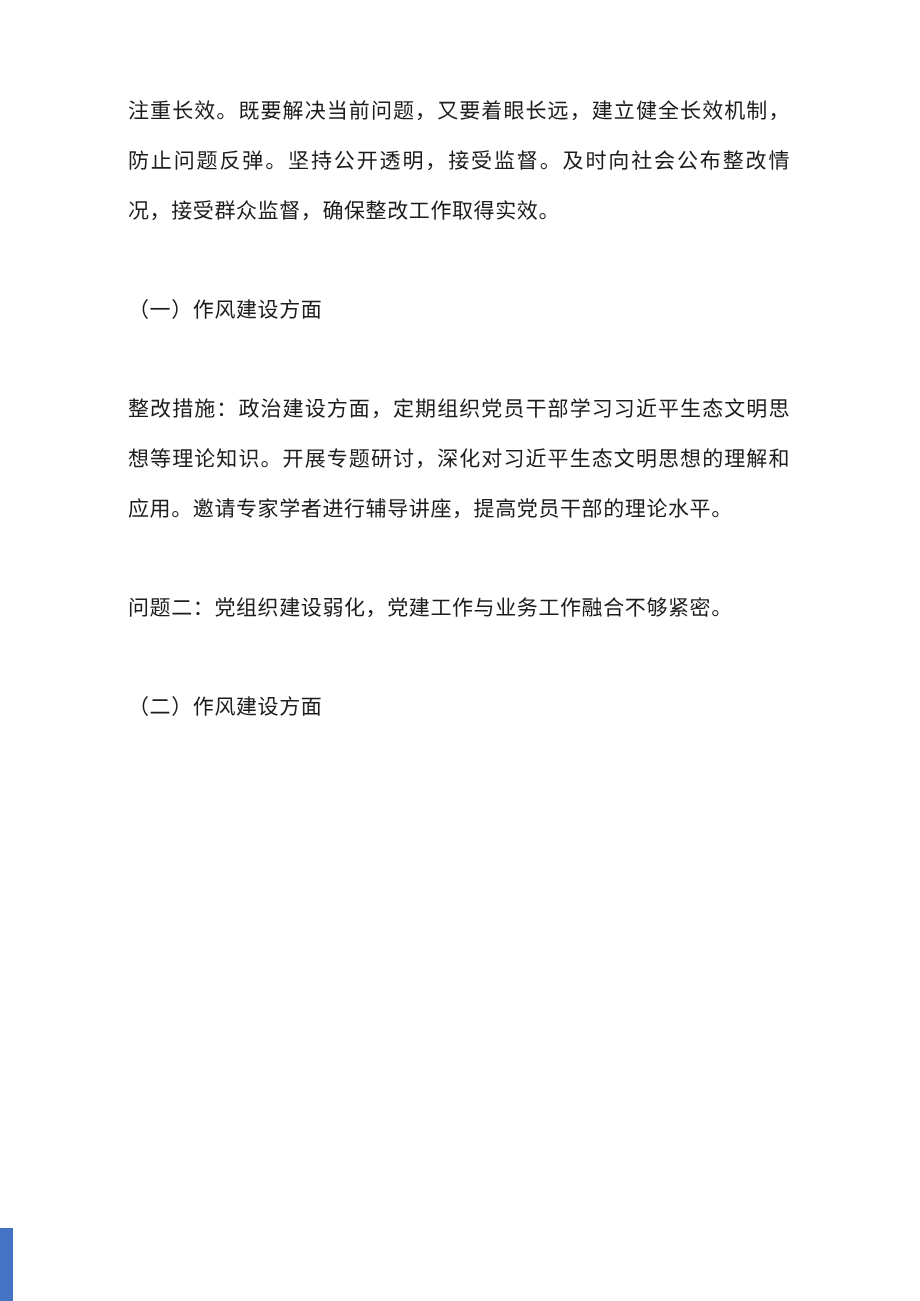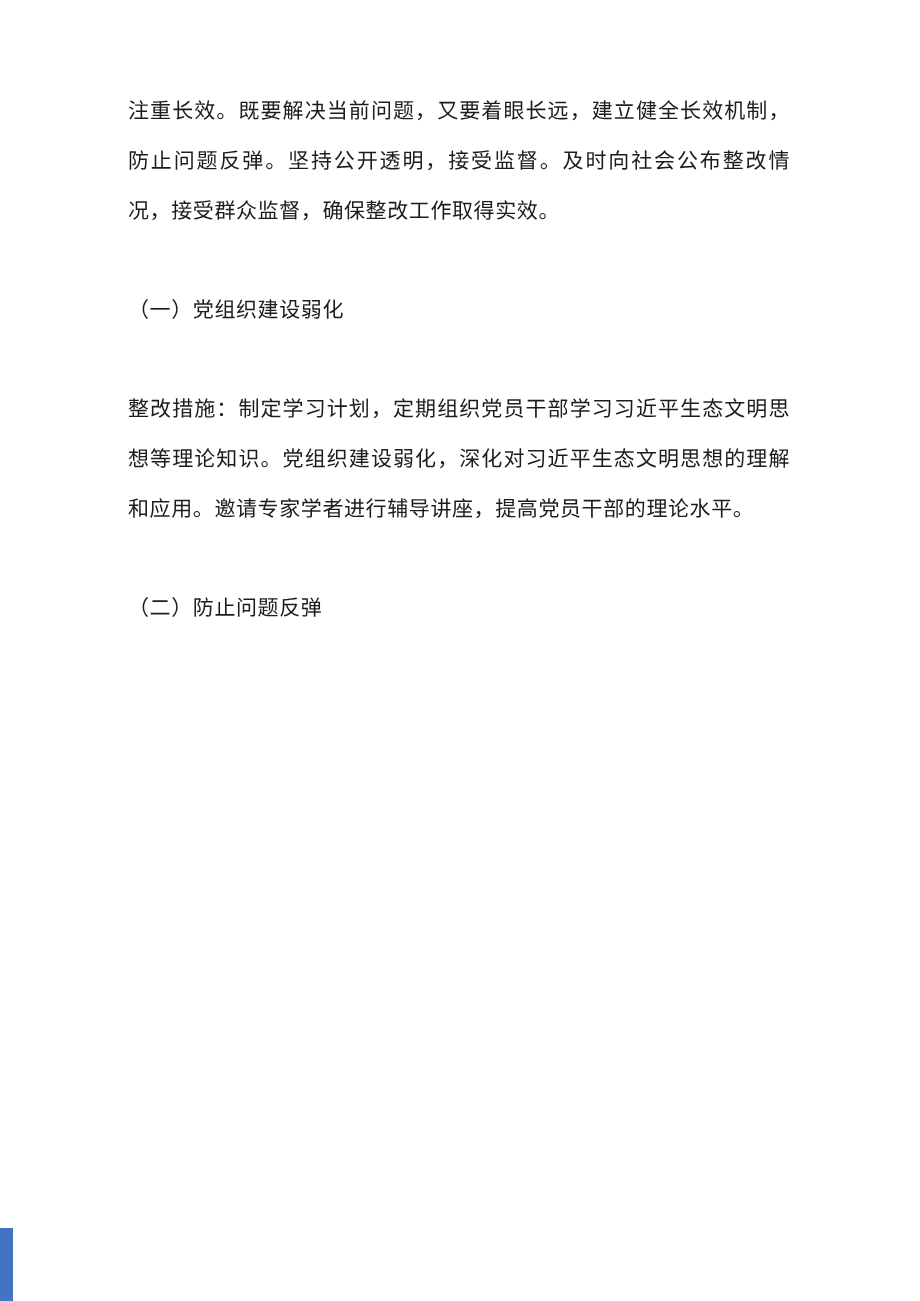--- a/index.html
+++ b/index.html
@@ -41,18 +41,19 @@
     height: 73px;
   }
 </style>
 </head>
 <body>
 
 <div class="page" style="background: rgb(255, 255, 255);">
   <article class="doc-body">
 
   <p>注重长效。既要解决当前问题，又要着眼长远，建立健全长效机制，防止问题反弹。坚持公开透明，接受监督。及时向社会公布整改情况，接受群众监督，确保整改工作取得实效。</p>
-      <p>（一）党组织建设弱化</p>
-      <p>整改措施：制定学习计划，定期组织党员干部学习习近平生态文明思想等理论知识。党组织建设弱化，深化对习近平生态文明思想的理解和应用。邀请专家学者进行辅导讲座，提高党员干部的理论水平。</p>
-      <p>（二）防止问题反弹</p>
+      <p>（一）作风建设方面</p>
+      <p>整改措施：政治建设方面，定期组织党员干部学习习近平生态文明思想等理论知识。开展专题研讨，深化对习近平生态文明思想的理解和应用。邀请专家学者进行辅导讲座，提高党员干部的理论水平。</p>
+      <p>问题二：党组织建设弱化，党建工作与业务工作融合不够紧密。</p>
+      <p>（二）作风建设方面</p>
     </article>
   <div class="scroll-indicator" style="background: rgb(68, 114, 196);"></div>
 </div>
 
 </body></html>

